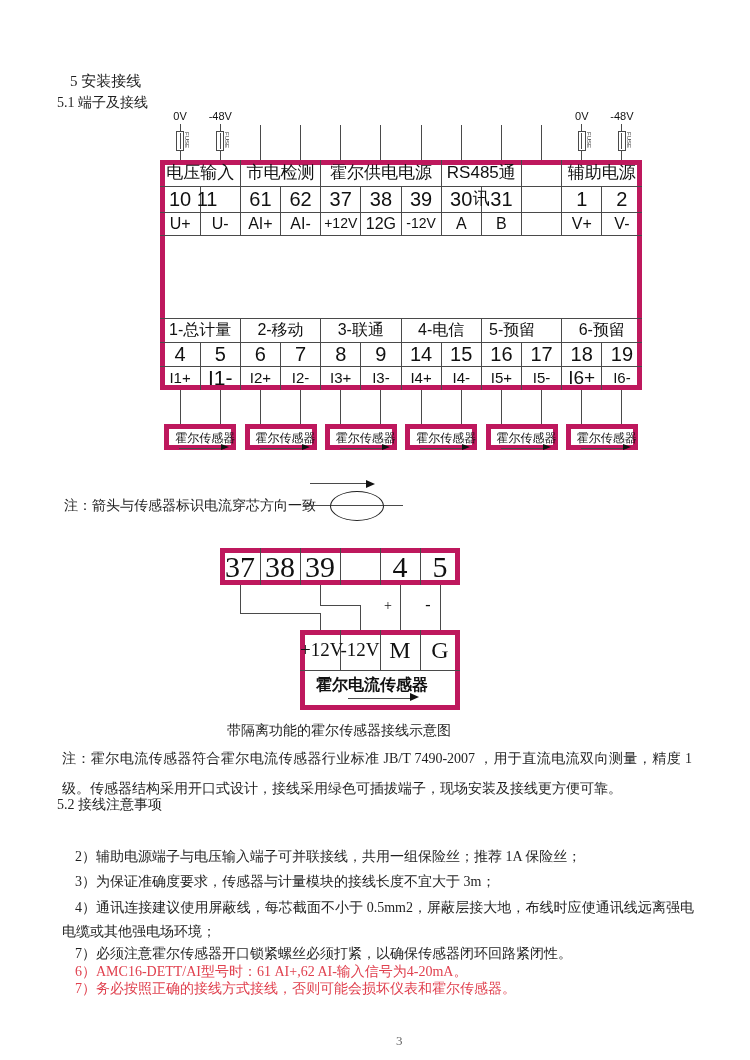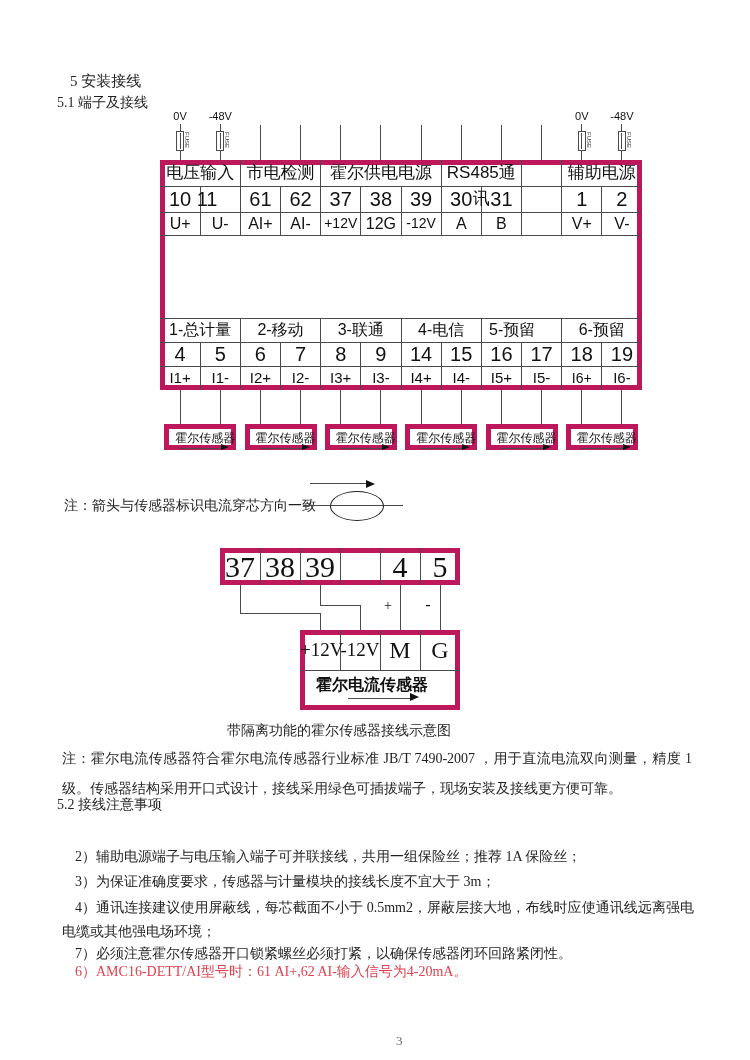--- a/index.html
+++ b/index.html
@@ -141,30 +141,30 @@
     <div class="ct" style="left: 280.5px; top: 342px; width: 40.1667px; line-height: 24px; font-size: 20px;">7</div>
     <div class="ct" style="left: 320.667px; top: 342px; width: 40.1667px; line-height: 24px; font-size: 20px;">8</div>
     <div class="ct" style="left: 360.833px; top: 342px; width: 40.1667px; line-height: 24px; font-size: 20px;">9</div>
     <div class="ct" style="left: 401px; top: 342px; width: 40.1667px; line-height: 24px; font-size: 20px;">14</div>
     <div class="ct" style="left: 441.167px; top: 342px; width: 40.1667px; line-height: 24px; font-size: 20px;">15</div>
     <div class="ct" style="left: 481.333px; top: 342px; width: 40.1667px; line-height: 24px; font-size: 20px;">16</div>
     <div class="ct" style="left: 521.5px; top: 342px; width: 40.1667px; line-height: 24px; font-size: 20px;">17</div>
     <div class="ct" style="left: 561.667px; top: 342px; width: 40.1667px; line-height: 24px; font-size: 20px;">18</div>
     <div class="ct" style="left: 601.833px; top: 342px; width: 40.1667px; line-height: 24px; font-size: 20px;">19</div>
     <div class="ct" style="left: 160px; top: 366px; width: 40.1667px; line-height: 24px; font-size: 15px;">I1+</div>
-    <div class="ct" style="left: 200.167px; top: 366px; width: 40.1667px; line-height: 24px; font-size: 15px;">I1-</div>
+    <div class="ct" style="left: 200.167px; top: 366px; width: 40.1667px; line-height: 24px; font-size: 21px;">I1-</div>
     <div class="ct" style="left: 240.333px; top: 366px; width: 40.1667px; line-height: 24px; font-size: 15px;">I2+</div>
     <div class="ct" style="left: 280.5px; top: 366px; width: 40.1667px; line-height: 24px; font-size: 15px;">I2-</div>
     <div class="ct" style="left: 320.667px; top: 366px; width: 40.1667px; line-height: 24px; font-size: 15px;">I3+</div>
     <div class="ct" style="left: 360.833px; top: 366px; width: 40.1667px; line-height: 24px; font-size: 15px;">I3-</div>
     <div class="ct" style="left: 401px; top: 366px; width: 40.1667px; line-height: 24px; font-size: 15px;">I4+</div>
     <div class="ct" style="left: 441.167px; top: 366px; width: 40.1667px; line-height: 24px; font-size: 15px;">I4-</div>
     <div class="ct" style="left: 481.333px; top: 366px; width: 40.1667px; line-height: 24px; font-size: 15px;">I5+</div>
     <div class="ct" style="left: 521.5px; top: 366px; width: 40.1667px; line-height: 24px; font-size: 15px;">I5-</div>
-    <div class="ct" style="left: 561.667px; top: 366px; width: 40.1667px; line-height: 24px; font-size: 14px;">I6+</div>
+    <div class="ct" style="left: 561.667px; top: 366px; width: 40.1667px; line-height: 24px; font-size: 19px;">I6+</div>
     <div class="ct" style="left: 601.833px; top: 366px; width: 40.1667px; line-height: 24px; font-size: 15px;">I6-</div>
     <div class="ln" style="left: 179.583px; top: 390px; width: 1px; height: 34px;"></div>
     <div class="ln" style="left: 219.75px; top: 390px; width: 1px; height: 34px;"></div>
     <div class="ln" style="left: 259.917px; top: 390px; width: 1px; height: 34px;"></div>
     <div class="ln" style="left: 300.083px; top: 390px; width: 1px; height: 34px;"></div>
     <div class="ln" style="left: 340.25px; top: 390px; width: 1px; height: 34px;"></div>
     <div class="ln" style="left: 380.417px; top: 390px; width: 1px; height: 34px;"></div>
     <div class="ln" style="left: 420.583px; top: 390px; width: 1px; height: 34px;"></div>
     <div class="ln" style="left: 460.75px; top: 390px; width: 1px; height: 34px;"></div>
     <div class="ln" style="left: 500.917px; top: 390px; width: 1px; height: 34px;"></div>
@@ -250,15 +250,16 @@
 <div class="para" style="left:62px;top:744px;width:630px;line-height:30px;">注：霍尔电流传感器符合霍尔电流传感器行业标准 JB/T 7490-2007 ，用于直流电流双向测量，精度 1 级。传感器结构采用开口式设计，接线采用绿色可插拔端子，现场安装及接线更方便可靠。</div>
 
 <div class="bodytxt" style="left:57px;top:795px;">5.2 接线注意事项</div>
 
 <div id="items" class="abs" style="left:0;top:0;width:750px;height:1060px;">
     <div class="bodytxt" style="left: 75px; top: 847px; font-size: 14px; white-space: nowrap; color: rgb(31, 31, 31);">2）辅助电源端子与电压输入端子可并联接线，共用一组保险丝；推荐 1A 保险丝；</div>
     <div class="bodytxt" style="left: 75px; top: 872px; font-size: 14px; white-space: nowrap; color: rgb(31, 31, 31);">3）为保证准确度要求，传感器与计量模块的接线长度不宜大于 3m；</div>
     <div class="bodytxt" style="left: 62px; top: 896px; font-size: 14px; white-space: normal; color: rgb(31, 31, 31); width: 632px; text-indent: 13px; line-height: 24px; text-align: justify;">4）通讯连接建议使用屏蔽线，每芯截面不小于 0.5mm2，屏蔽层接大地，布线时应使通讯线远离强电电缆或其他强电场环境；</div>
     <div class="bodytxt" style="left: 75px; top: 944px; font-size: 14px; white-space: nowrap; color: rgb(31, 31, 31);">7）必须注意霍尔传感器开口锁紧螺丝必须打紧，以确保传感器闭环回路紧闭性。</div>
     <div class="bodytxt" style="left: 75px; top: 962px; font-size: 14px; white-space: nowrap; color: rgb(224, 64, 78);">6）AMC16-DETT/AI型号时：61 AI+,62 AI-输入信号为4-20mA。</div>
+    <div class="bodytxt" style="left: 75px; top: 979px; font-size: 14px; white-space: nowrap; color: rgb(224, 64, 78);">7）务必按照正确的接线方式接线，否则可能会损坏仪表和霍尔传感器。</div>
   </div>
 
 <div class="bodytxt" style="left:396px;top:1031px;font-size:13px;color:#666;">3</div>
 
 </body></html>

